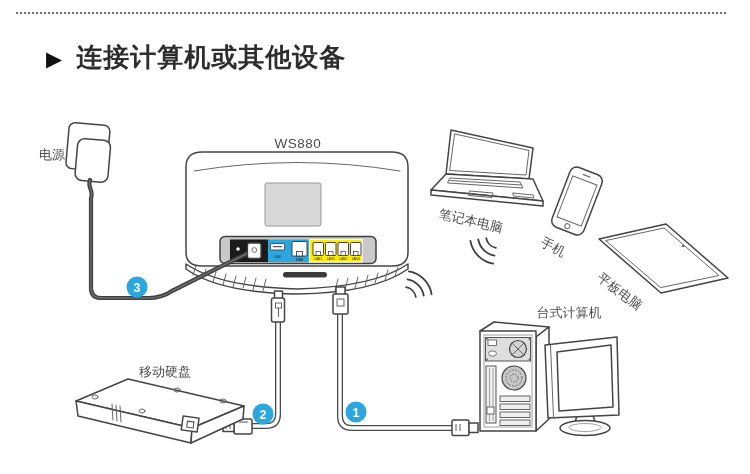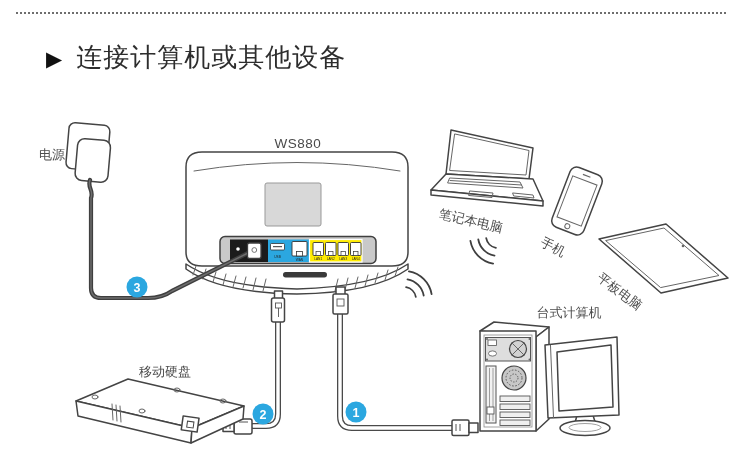--- a/index.html
+++ b/index.html
@@ -11,21 +11,21 @@
     position:absolute;top:12px;left:16px;width:710px;height:0;
     border-top:2px dotted #6e6e6e;
   }
   .title-row{
     position:absolute;top:40px;left:46px;display:flex;align-items:center;gap:14px;
   }
   .tri{
     font-size:21px;line-height:1;color:#111;transform:translateY(1px);
   }
   .page-title{
-    margin:0;font-size:26px;font-weight:normal;color:#2d2d2d;letter-spacing:1px;
+    margin:0;font-size:26px;font-weight:bold;color:#2d2d2d;letter-spacing:1px;
   }
   svg{position:absolute;top:0;left:0;}
   .ln{stroke:#444;stroke-width:1.5;fill:#fff;stroke-linejoin:round;stroke-linecap:round;}
   .ln-thin{stroke:#666;stroke-width:1;fill:none;stroke-linecap:round;}
   .lbl{font-size:13px;fill:#4d4d4d;}
   .tinylbl{font-size:3.2px;fill:#222;}
   .badge-c{fill:#2ba7e0;}
   .badge-t{font-size:12.5px;font-weight:bold;fill:#ffffff;}
   .wifi{stroke:#3f3f3f;stroke-width:1.8;fill:none;stroke-linecap:round;}
 </style>

